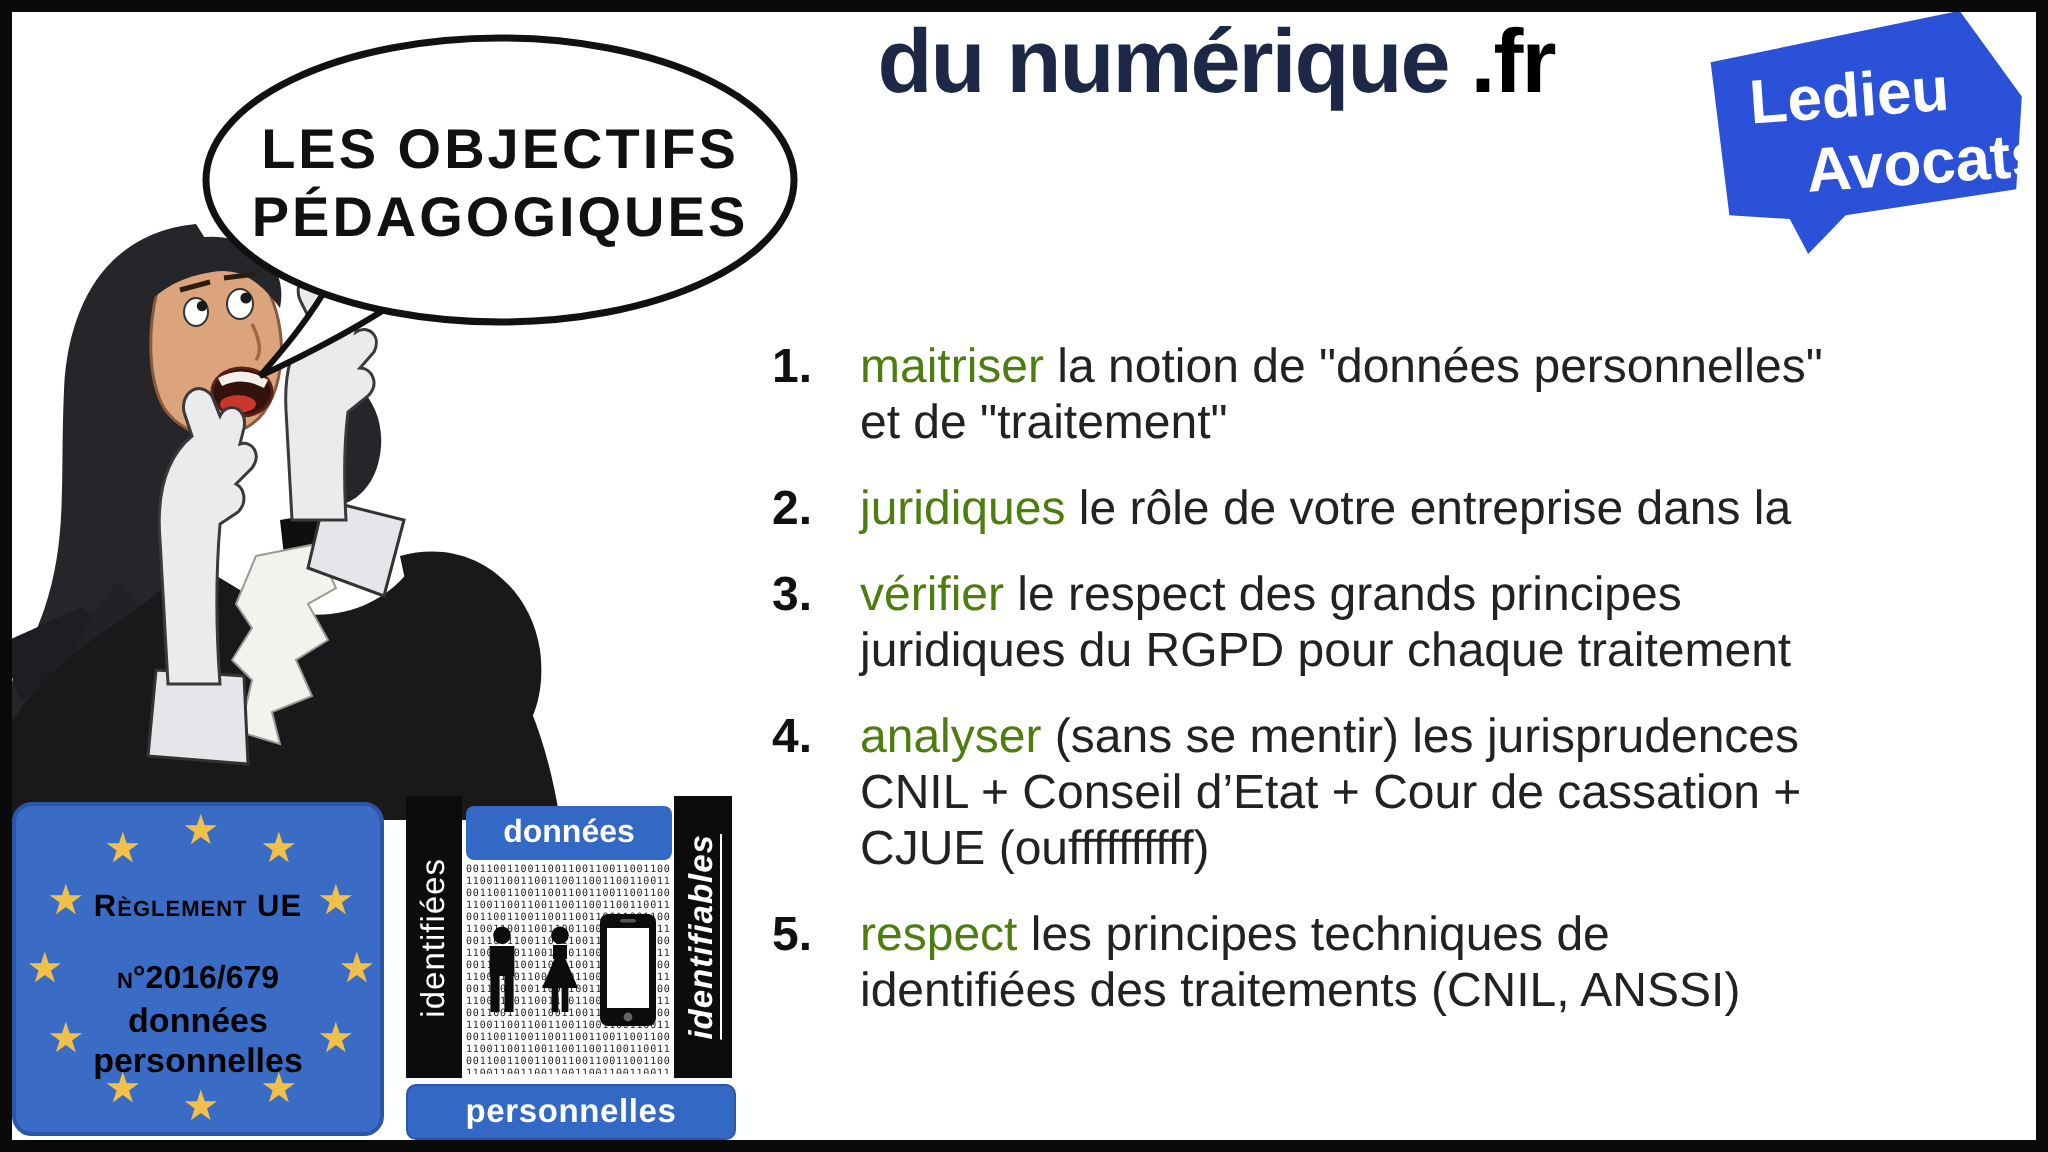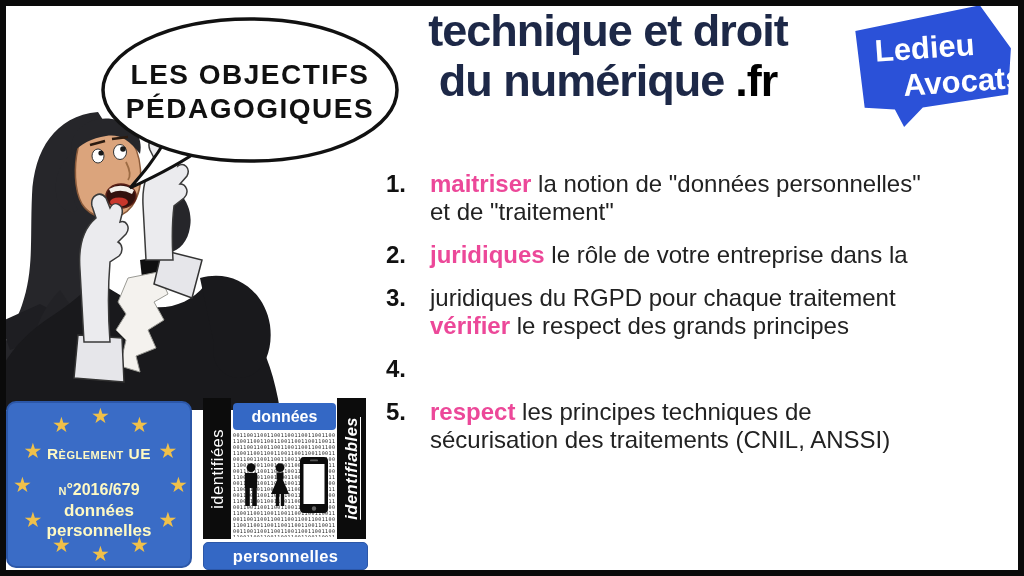--- a/index.html
+++ b/index.html
@@ -23,29 +23,29 @@
   .logo text{font-family:"Liberation Sans",sans-serif;font-weight:700;font-size:31px;fill:#fff;}
 
   
   .character{position:absolute;left:0;top:110px;z-index:1;}
 
   
   .objectives{position:absolute;left:386px;top:170px;width:634px;z-index:2;}
   .obj-item{display:flex;margin-bottom:15px;}
   .obj-num{width:44px;flex:0 0 44px;font-weight:700;font-size:24px;line-height:28px;color:#111;}
   .obj-line{font-size:24px;line-height:28px;color:#222;white-space:nowrap;}
-  .obj-kw{font-weight:700;color:#ec4899;}
+  .obj-kw{font-weight:400;color:#4d7c0f;}
 
   
   .eu-badge{position:absolute;left:6px;top:401px;width:186px;height:167px;background:#3a6cc6;
             border:2px solid #2c57a8;border-radius:10px;box-sizing:border-box;z-index:3;}
   .eu-stars{position:absolute;inset:0;}
   .eu-star{position:absolute;font-size:21px;color:#f0c04a;line-height:21px;}
   .eu-text{position:absolute;inset:0;display:flex;flex-direction:column;align-items:center;
-           justify-content:center;padding-top:16px;color:#fef9c3;z-index:2;}
+           justify-content:center;padding-top:16px;color:#000000;z-index:2;}
   .eu-l1{font-size:15.5px;font-weight:700;font-variant:small-caps;letter-spacing:.5px;}
   .eu-l2{font-size:18px;font-weight:700;margin-top:2px;}
   .eu-l3{font-size:16px;font-weight:600;font-variant:small-caps;margin-top:18px;}
   .eu-l4{font-size:17px;font-weight:700;margin-top:2px;}
   .eu-l5{font-size:17px;font-weight:700;}
 
   
   .diagram{position:absolute;left:203px;top:395px;width:165px;height:175px;z-index:3;}
   .bar{position:absolute;top:3px;width:28px;height:141px;background:#0c0c0c;display:flex;
        align-items:center;justify-content:center;}
@@ -73,21 +73,20 @@
 <div class="stage">
 
   <svg class="bubble-svg" width="312" height="188" viewBox="0 0 312 188">
     <path d="M 75,128 C 62,150 52,162 38,178 C 64,166 94,150 110,138 Z" fill="#fff" stroke="#111" stroke-width="3"></path>
     <ellipse cx="158" cy="80" rx="147" ry="71" fill="#fff" stroke="#111" stroke-width="3.5"></ellipse>
     <text class="bubble-text" x="158" y="74" text-anchor="middle">LES OBJECTIFS</text>
     <text class="bubble-text" x="158" y="108" text-anchor="middle">PÉDAGOGIQUES</text>
   </svg>
 
   <div class="title">
-    <div>technique et droit</div>
     <div><span>du numérique</span><span class="fr">.fr</span></div>
   </div>
 
   <svg class="logo" viewBox="0 0 176 122">
     <polygon points="16,20 142,3 170,48 164,94 78,101 58,119 50,101 20,97" fill="#2b51d8"></polygon>
     <text x="34" y="52">Ledieu</text>
     <text x="60" y="88">Avocats</text>
   </svg>
 
   <svg class="character" width="300" height="300" viewBox="0 0 300 300">
@@ -150,32 +149,37 @@
       </div>
       <div class="obj-item">
         <div class="obj-num">2.</div>
         <div>
           <div class="obj-line"><b class="obj-kw">juridiques</b> le rôle de votre entreprise dans la</div>
         </div>
       </div>
       <div class="obj-item">
         <div class="obj-num">3.</div>
         <div>
+          <div class="obj-line"><b class="obj-kw">vérifier</b> le respect des grands principes</div>
           <div class="obj-line">juridiques du RGPD pour chaque traitement</div>
-          <div class="obj-line"><b class="obj-kw">vérifier</b> le respect des grands principes</div>
         </div>
       </div>
       <div class="obj-item">
         <div class="obj-num">4.</div>
+        <div>
+          <div class="obj-line"><b class="obj-kw">analyser</b> (sans se mentir) les jurisprudences</div>
+          <div class="obj-line">CNIL + Conseil d’Etat + Cour de cassation +</div>
+          <div class="obj-line">CJUE (ouffffffffff)</div>
+        </div>
       </div>
       <div class="obj-item">
         <div class="obj-num">5.</div>
         <div>
           <div class="obj-line"><b class="obj-kw">respect</b> les principes techniques de</div>
-          <div class="obj-line">sécurisation des traitements (CNIL, ANSSI)</div>
+          <div class="obj-line">identifiées des traitements (CNIL, ANSSI)</div>
         </div>
       </div>
     </div>
 
   <div class="eu-badge">
     <div class="eu-stars">
         <span class="eu-star" style="left: 161px; top: 71px;">★</span>
         <span class="eu-star" style="left: 150.55px; top: 36.5px;">★</span>
         <span class="eu-star" style="left: 122px; top: 11.2442px;">★</span>
         <span class="eu-star" style="left: 83px; top: 2px;">★</span>

